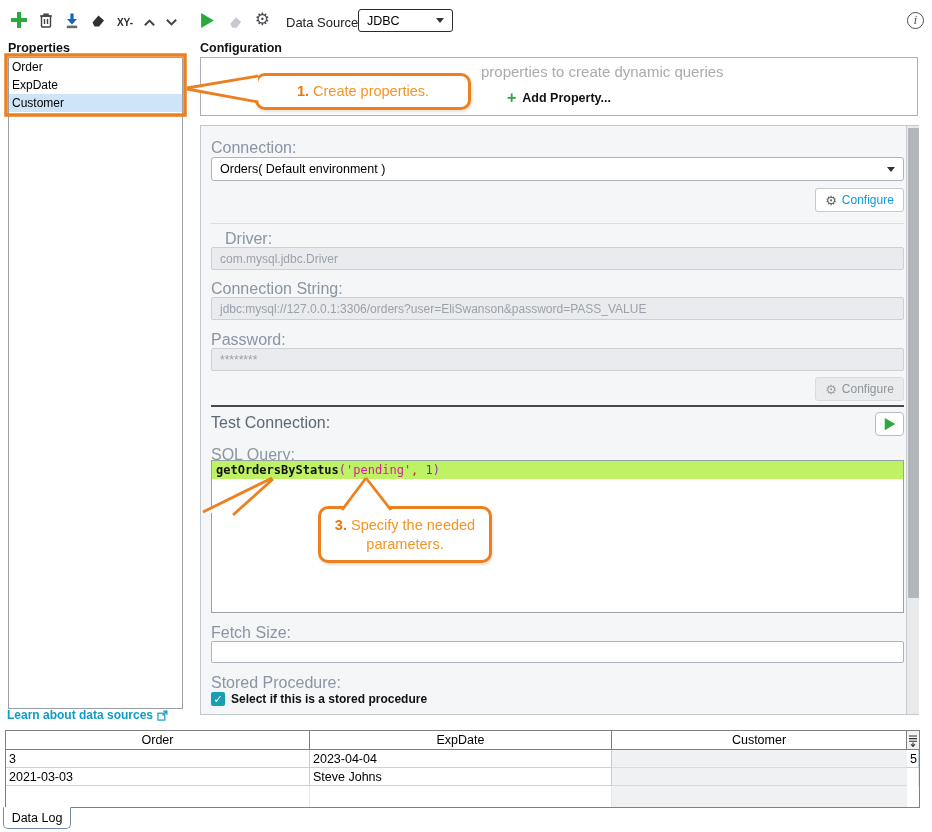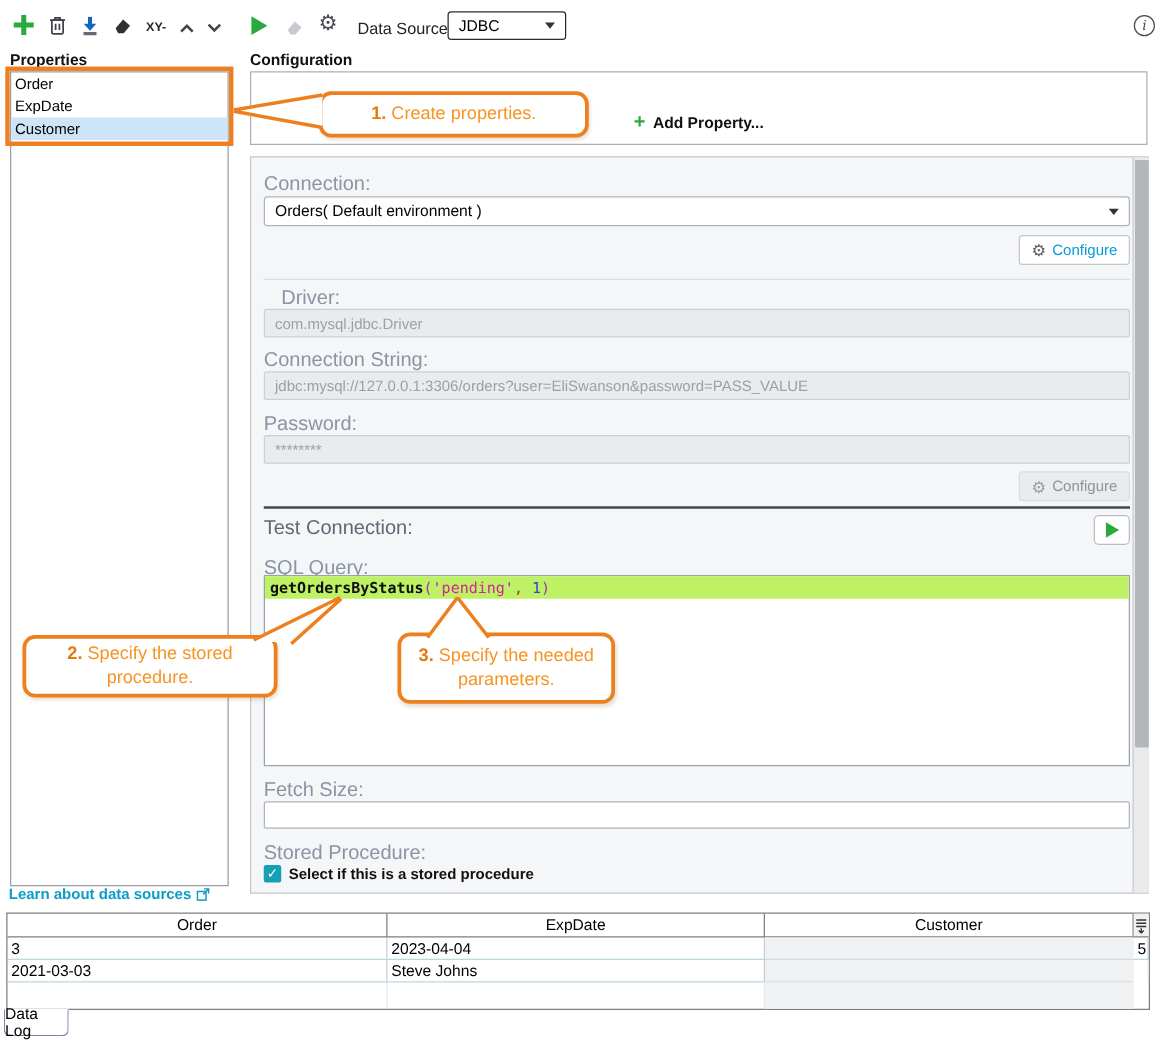--- a/index.html
+++ b/index.html
@@ -155,20 +155,21 @@
     <span>Learn about data sources</span>
     <svg width="11" height="11" viewBox="0 0 12 12" fill="none" stroke="#0d9cc7" stroke-width="1.3">
       <rect x="1" y="3.5" width="7.5" height="7.5"></rect>
         <path d="M6 6 L10.5 1.5 M6.8 1.2 H10.8 V5.2"></path>
     </svg>
   </div>
 
   <div class="abs sec-title" style="left:200px;top:41px;">Configuration</div>
 
   <div class="abs banner" style="left:200px;top:57px;width:718px;height:59px;">
+    <div class="abs banner-hint" style="left:280px;top:5px;">properties to create dynamic queries</div>
     <div class="abs addprop" style="top:33px;">
       <span class="plus">+</span>
       <span class="lbl">Add Property...</span>
     </div>
   </div>
 
   <div class="abs panel" style="left:200px;top:125px;width:719px;height:590px;">
 
     <div class="abs flab" style="left:10px;top:13px;">Connection:</div>
     <div class="abs combo" style="left:10px;top:31px;width:693px;height:24px;">
@@ -228,23 +229,20 @@
       <span class="chklbl">Select if this is a stored procedure</span>
     </div>
 
     <div class="abs vscroll" style="left:705px;top:0;width:13px;height:588px;">
       <div class="vthumb" style="height:470px;"></div>
     </div>
   </div>
 
   <div class="callout" style="left:255px;top:73px;width:216px;height:37px;">
     <span><b>1.</b> <span>Create properties.</span></span>
-  </div>
-  <div class="callout" style="left:18px;top:508px;width:204px;height:50px;">
-    <span><b>2.</b> <span>Specify the stored procedure.</span></span>
   </div>
   <div class="callout" style="left:318px;top:506px;width:174px;height:57px;">
     <span><b>3.</b> <span>Specify the needed parameters.</span></span>
   </div>
 
   <div class="abs grid" style="left:5px;top:730px;width:915px;height:78px;">
     <div class="gh">Order</div>
     <div class="gh">ExpDate</div>
     <div class="gh">Customer</div>
     <div class="gh last" style="background:#f0f1f3;padding:0;">
@@ -262,21 +260,21 @@
     <div class="gc">2021-03-03</div>
     <div class="gc">Steve Johns</div>
     <div class="gsc"></div>
 
     <div class="gfill"></div>
     <div class="gfill"></div>
     <div class="gfill"></div>
     <div class="gsc" style="border-bottom:none;"></div>
   </div>
 
-  <div class="abs btab" style="left:3px;top:807px;width:52px;height:22px;">
+  <div class="abs btab" style="left:3px;top:807px;width:68px;height:22px;">
     <span>Data Log</span>
   </div>
 
   <svg class="overlay" viewBox="0 0 932 832">
     <rect x="6" y="55" width="179" height="60" fill="none" stroke="#ee7f1e" stroke-width="3.5"></rect>
 
     <polygon points="187,88 258,76 258,102" fill="#ffffff"></polygon>
     <path d="M187 88 L258 76 M187 89 L258 102" stroke="#ee7f1e" stroke-width="2.8" fill="none"></path>
 
     <polygon points="272,478 203,512 233,515" fill="#ffffff"></polygon>

